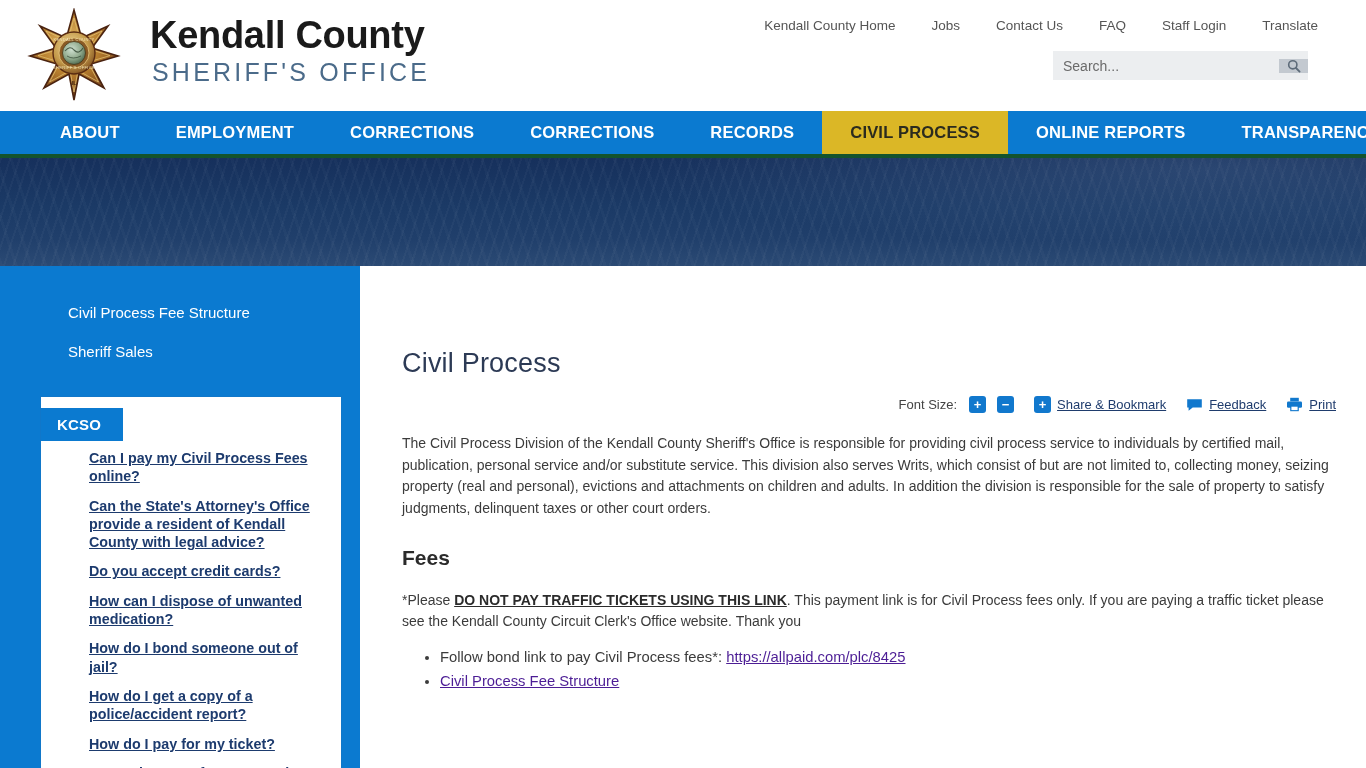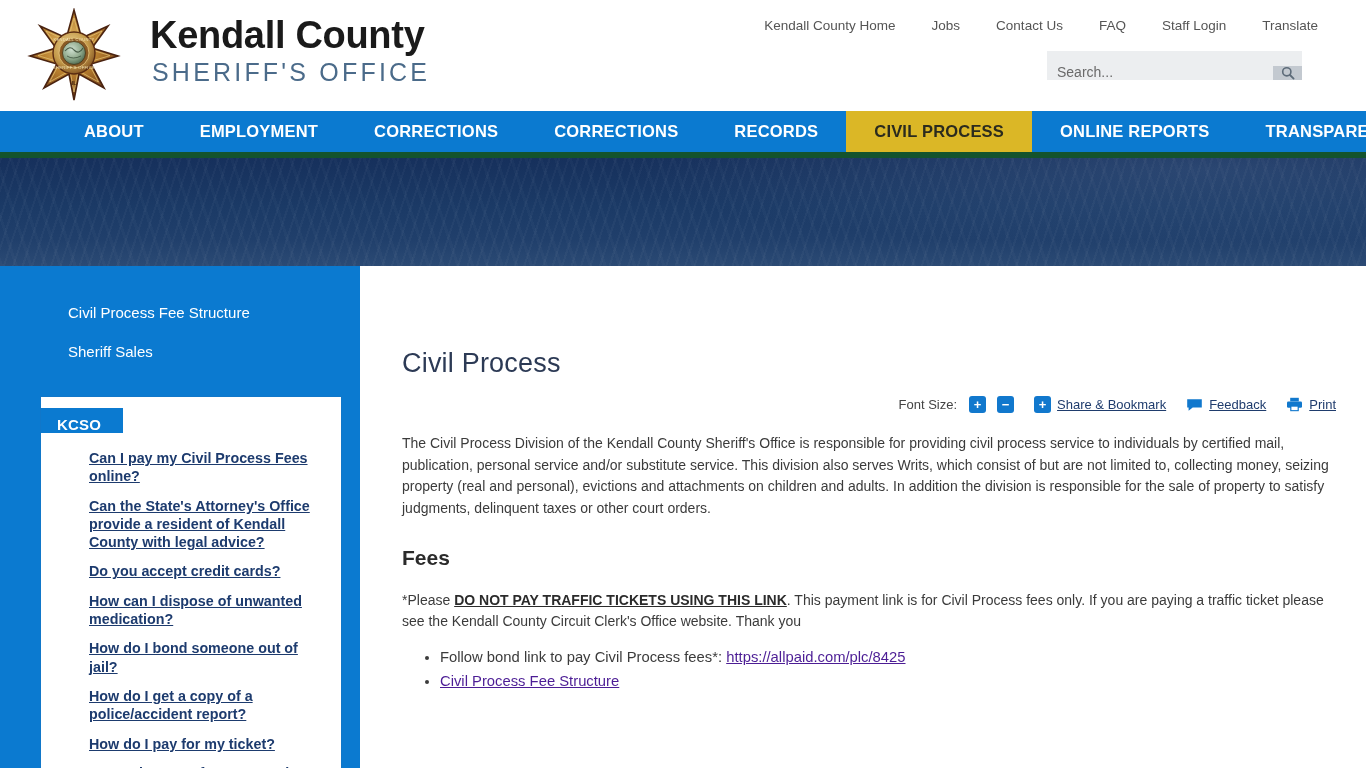--- a/index.html
+++ b/index.html
@@ -49,25 +49,25 @@
     gap: 36px;
     font-size: 13.5px;
   }
   .toplinks a {
     color: #555555;
     text-decoration: none;
     white-space: nowrap;
   }
   .searchbox {
     position: absolute;
-    right: 64px; top: 51px;
+    right: 58px; top: 51px;
     width: 255px; height: 29px;
     background: #eceef0;
     display: flex;
-    align-items: flex-end;
+    align-items: center;
   }
   .searchbox input {
     flex: 1;
     border: none;
     background: transparent;
     outline: none;
     padding: 0 10px;
     font-size: 14px;
     color: #555;
     font-family: "Liberation Sans", sans-serif;
@@ -82,22 +82,22 @@
     align-items: center;
     justify-content: center;
   }
 
   
   .mainnav {
     height: 47px;
     background: #0b7ad0;
     display: flex;
     align-items: stretch;
-    padding-left: 56px;
-    border-bottom: 6px solid #14532d;
+    padding-left: 32px;
+    border-bottom: 4px solid #14532d;
   }
   .navitem {
     display: flex;
     align-items: center;
     padding: 0 28px;
     color: #ffffff;
     font-size: 16.5px;
     font-weight: bold;
     letter-spacing: 0.2px;
     text-decoration: none;
@@ -157,21 +157,21 @@
     min-height: 300px;
     position: relative;
   }
   .kcso-tab {
     position: absolute;
     left: 0; top: 11px;
     background: #0b7ad0;
     color: #ffffff;
     font-size: 15px;
     font-weight: bold;
-    padding: 8px 22px 0 16px;
+    padding: 8px 22px 8px 16px;
     letter-spacing: 0.2px;
   }
   .faq-list {
     list-style: none;
     padding: 52px 16px 0 48px;
   }
   .faq-list li { margin-bottom: 11px; }
   .faq-list a {
     color: #1d3b6e;
     font-size: 14.3px;

